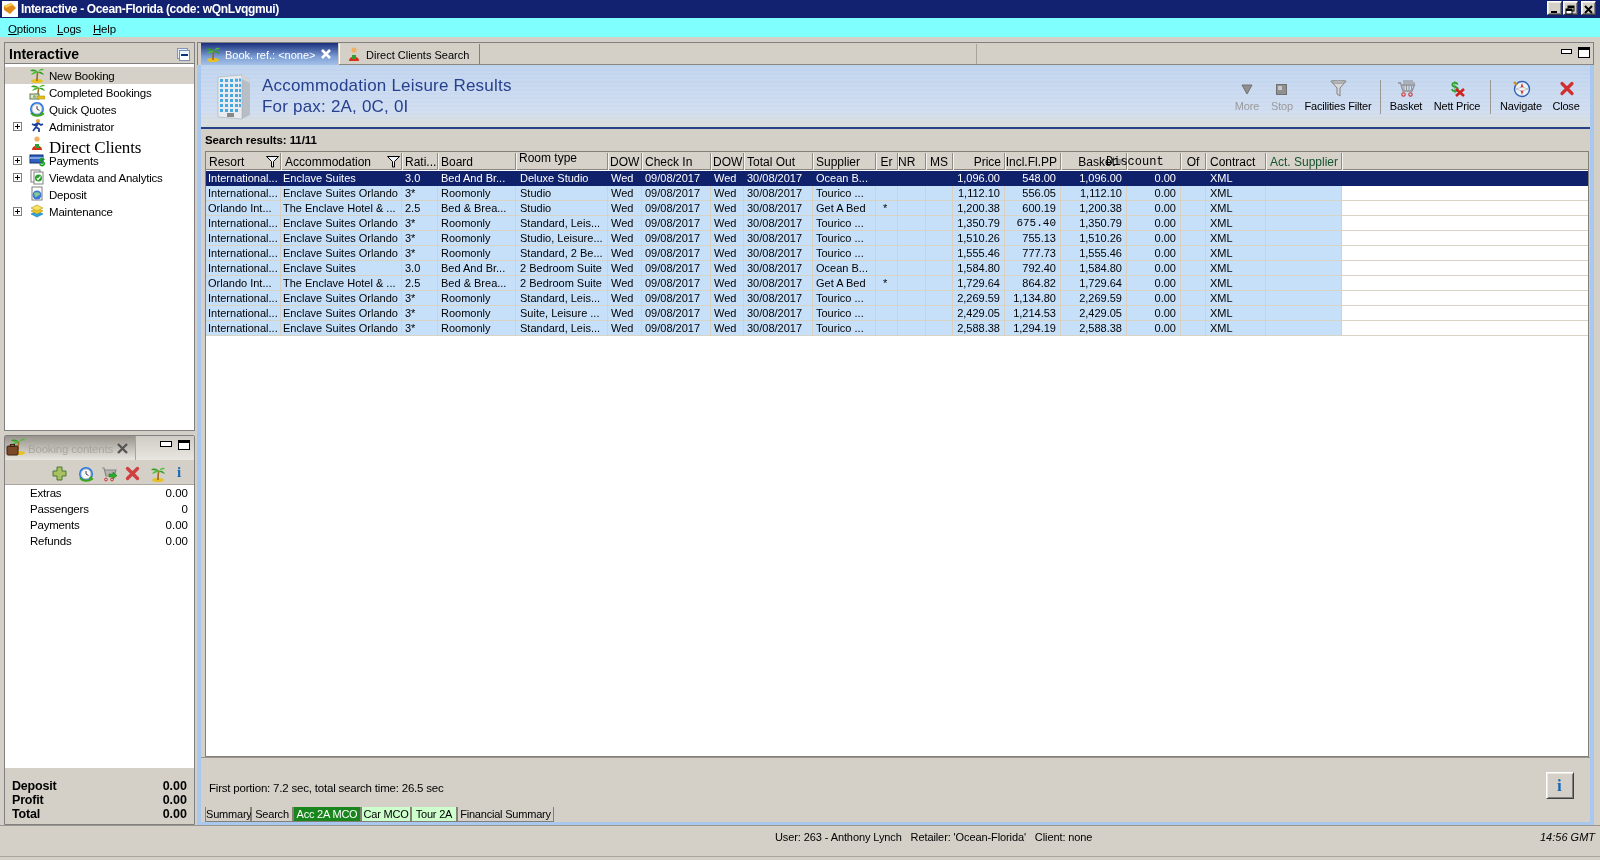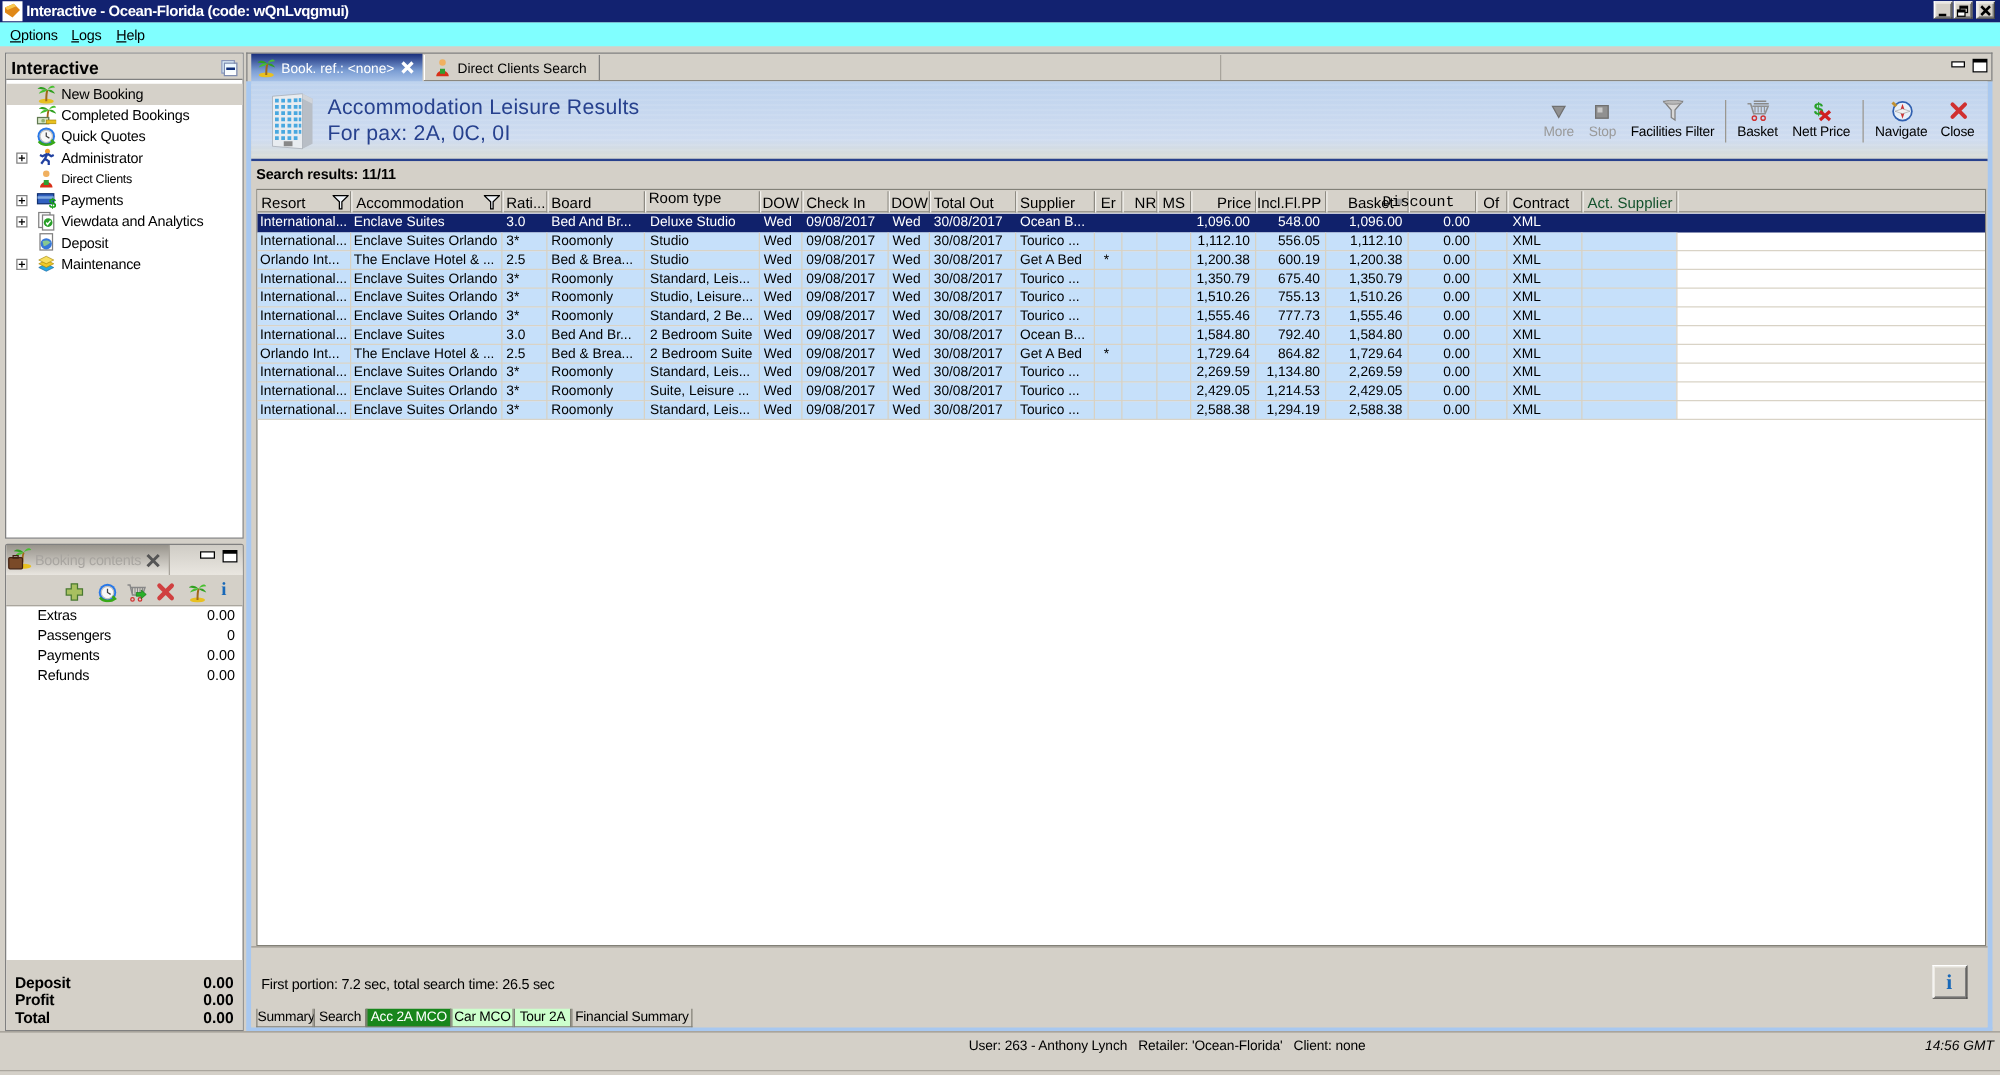--- a/index.html
+++ b/index.html
@@ -76,21 +76,21 @@
 <svg class="abs" style="left:29px;top:118px" width="16" height="16" viewBox="0 0 16 16">
     <circle cx="9" cy="3" r="2" fill="#f0a030"></circle>
     <path d="M9 5 L7 9 L4 13 M7 9 L10 11 L10 14 M9 5 L5 7 L3 6 M9 5 L12 7 L14 6" stroke="#2040a0" stroke-width="1.8" fill="none"></path>
   </svg>
 <div class="tx" style="left:49px;top:121px;font-size:11.5px;color:#000;letter-spacing:-0.2px;">Administrator</div>
 <svg class="abs" style="left:29px;top:135px" width="16" height="16" viewBox="0 0 16 16">
     <circle cx="8" cy="4" r="2.6" fill="#f0b060"></circle>
     <path d="M3 15 C3 9 13 9 13 15 Z" fill="#d83018"></path>
     <rect x="6" y="9" width="4" height="4" fill="#30a030"></rect>
   </svg>
-<div class="tx" style="left:49px;top:138px;font-size:10px;color:#000;letter-spacing:-0.2px;">Direct Clients</div>
+<div class="tx" style="left:49px;top:138px;font-size:17px;color:#000;letter-spacing:-0.2px;font-family:Liberation Serif, serif;">Direct Clients</div>
 <div class="abs" style="left:13px;top:156px;width:9px;height:9px;border:1px solid #808080;background:#fff;"></div>
 <div class="abs" style="left:15px;top:160px;width:5px;height:1px;background:#000;"></div>
 <div class="abs" style="left:17px;top:158px;width:1px;height:5px;background:#000;"></div>
 <svg class="abs" style="left:29px;top:152px" width="16" height="16" viewBox="0 0 16 16">
     <rect x="1" y="3" width="13" height="8" fill="#3060c0" stroke="#103070"></rect>
     <rect x="1" y="5" width="13" height="2" fill="#80a8e0"></rect>
     <text x="10" y="14" font-size="11" font-weight="bold" fill="#18a018" font-family="Liberation Sans">$</text>
   </svg>
 <div class="tx" style="left:49px;top:155px;font-size:11.5px;color:#000;letter-spacing:-0.2px;">Payments</div>
 <div class="abs" style="left:13px;top:173px;width:9px;height:9px;border:1px solid #808080;background:#fff;"></div>
@@ -343,21 +343,21 @@
 <div class="tx" style="left:441px;font-size:12px;color:#000;top:155px;">Board</div>
 <div class="tx" style="left:519px;font-size:12px;color:#000;top:151px;">Room type</div>
 <div class="tx" style="left:610px;font-size:12px;color:#000;top:155px;">DOW</div>
 <div class="tx" style="left:645px;font-size:12px;color:#000;top:155px;">Check In</div>
 <div class="tx" style="left:713px;font-size:12px;color:#000;top:155px;">DOW</div>
 <div class="tx" style="left:747px;font-size:12px;color:#000;top:155px;">Total Out</div>
 <div class="tx" style="left:816px;font-size:12px;color:#000;top:155px;">Supplier</div>
 <div class="tx" style="left:1210px;font-size:12px;color:#000;top:155px;">Contract</div>
 <div class="tx" style="left:1270px;font-size:12px;color:#14532d;top:155px;">Act. Supplier</div>
 <div class="tx" style="left:876px;width:21px;text-align:center;font-size:12px;color:#000;top:155px;">Er</div>
-<div class="tx" style="left:898px;width:27px;text-align:right;font-size:12px;color:#000;top:155px;">NR</div>
+<div class="tx" style="left:898px;width:27px;text-align:left;font-size:12px;color:#000;top:155px;">NR</div>
 <div class="tx" style="left:926px;width:26px;text-align:center;font-size:12px;color:#000;top:155px;">MS</div>
 <div class="tx" style="left:930px;width:71px;text-align:right;font-size:12px;color:#000;top:155px;">Price</div>
 <div class="tx" style="left:986px;width:71px;text-align:right;font-size:12px;color:#000;top:155px;">Incl.Fl.PP</div>
 <div class="tx" style="left:1044px;width:71px;text-align:right;font-size:12px;color:#000;top:155px;">Basket</div>
 <svg class="abs" style="left:1115px;top:159px" width="9" height="7" viewBox="0 0 9 7">
     <polygon points="0,0 9,0 4.5,6" fill="#a0a0a0" stroke="#808080" stroke-width="0.5"></polygon>
   </svg>
 <div class="tx" style="left:1106px;width:71px;text-align:left;font-size:12px;color:#000;top:155px;font-family:Liberation Mono, monospace;">Discount</div>
 <div class="tx" style="left:1181px;width:24px;text-align:center;font-size:12px;color:#000;top:155px;">Of</div>
 <svg class="abs" style="left:266px;top:156px" width="13" height="12" viewBox="0 0 13 12">
@@ -420,21 +420,21 @@
 <div class="tx" style="top:217px;font-size:11px;color:#000;left:283px;">Enclave Suites Orlando</div>
 <div class="tx" style="top:217px;font-size:11px;color:#000;left:405px;">3*</div>
 <div class="tx" style="top:217px;font-size:11px;color:#000;left:441px;">Roomonly</div>
 <div class="tx" style="top:217px;font-size:11px;color:#000;left:520px;">Standard, Leis...</div>
 <div class="tx" style="top:217px;font-size:11px;color:#000;left:611px;">Wed</div>
 <div class="tx" style="top:217px;font-size:11px;color:#000;left:645px;">09/08/2017</div>
 <div class="tx" style="top:217px;font-size:11px;color:#000;left:714px;">Wed</div>
 <div class="tx" style="top:217px;font-size:11px;color:#000;left:747px;">30/08/2017</div>
 <div class="tx" style="top:217px;font-size:11px;color:#000;left:816px;">Tourico ...</div>
 <div class="tx" style="top:217px;font-size:11px;color:#000;left:930px;width:70px;text-align:right;">1,350.79</div>
-<div class="tx" style="top:217px;font-size:11px;color:#000;left:986px;width:70px;text-align:right;">675.40</div>
+<div class="tx" style="top:217px;font-size:11px;color:#000;left:986px;width:70px;text-align:right;font-family:Liberation Mono, monospace;">675.40</div>
 <div class="tx" style="top:217px;font-size:11px;color:#000;left:1052px;width:70px;text-align:right;">1,350.79</div>
 <div class="tx" style="top:217px;font-size:11px;color:#000;left:1106px;width:70px;text-align:right;">0.00</div>
 <div class="tx" style="top:217px;font-size:11px;color:#000;left:1210px;">XML</div>
 <div class="abs" style="left:206px;top:231px;width:1135px;height:15px;background:#c6e0fa;"></div>
 <div class="tx" style="top:232px;font-size:11px;color:#000;left:208px;">International...</div>
 <div class="tx" style="top:232px;font-size:11px;color:#000;left:283px;">Enclave Suites Orlando</div>
 <div class="tx" style="top:232px;font-size:11px;color:#000;left:405px;">3*</div>
 <div class="tx" style="top:232px;font-size:11px;color:#000;left:441px;">Roomonly</div>
 <div class="tx" style="top:232px;font-size:11px;color:#000;left:520px;">Studio, Leisure...</div>
 <div class="tx" style="top:232px;font-size:11px;color:#000;left:611px;">Wed</div>

